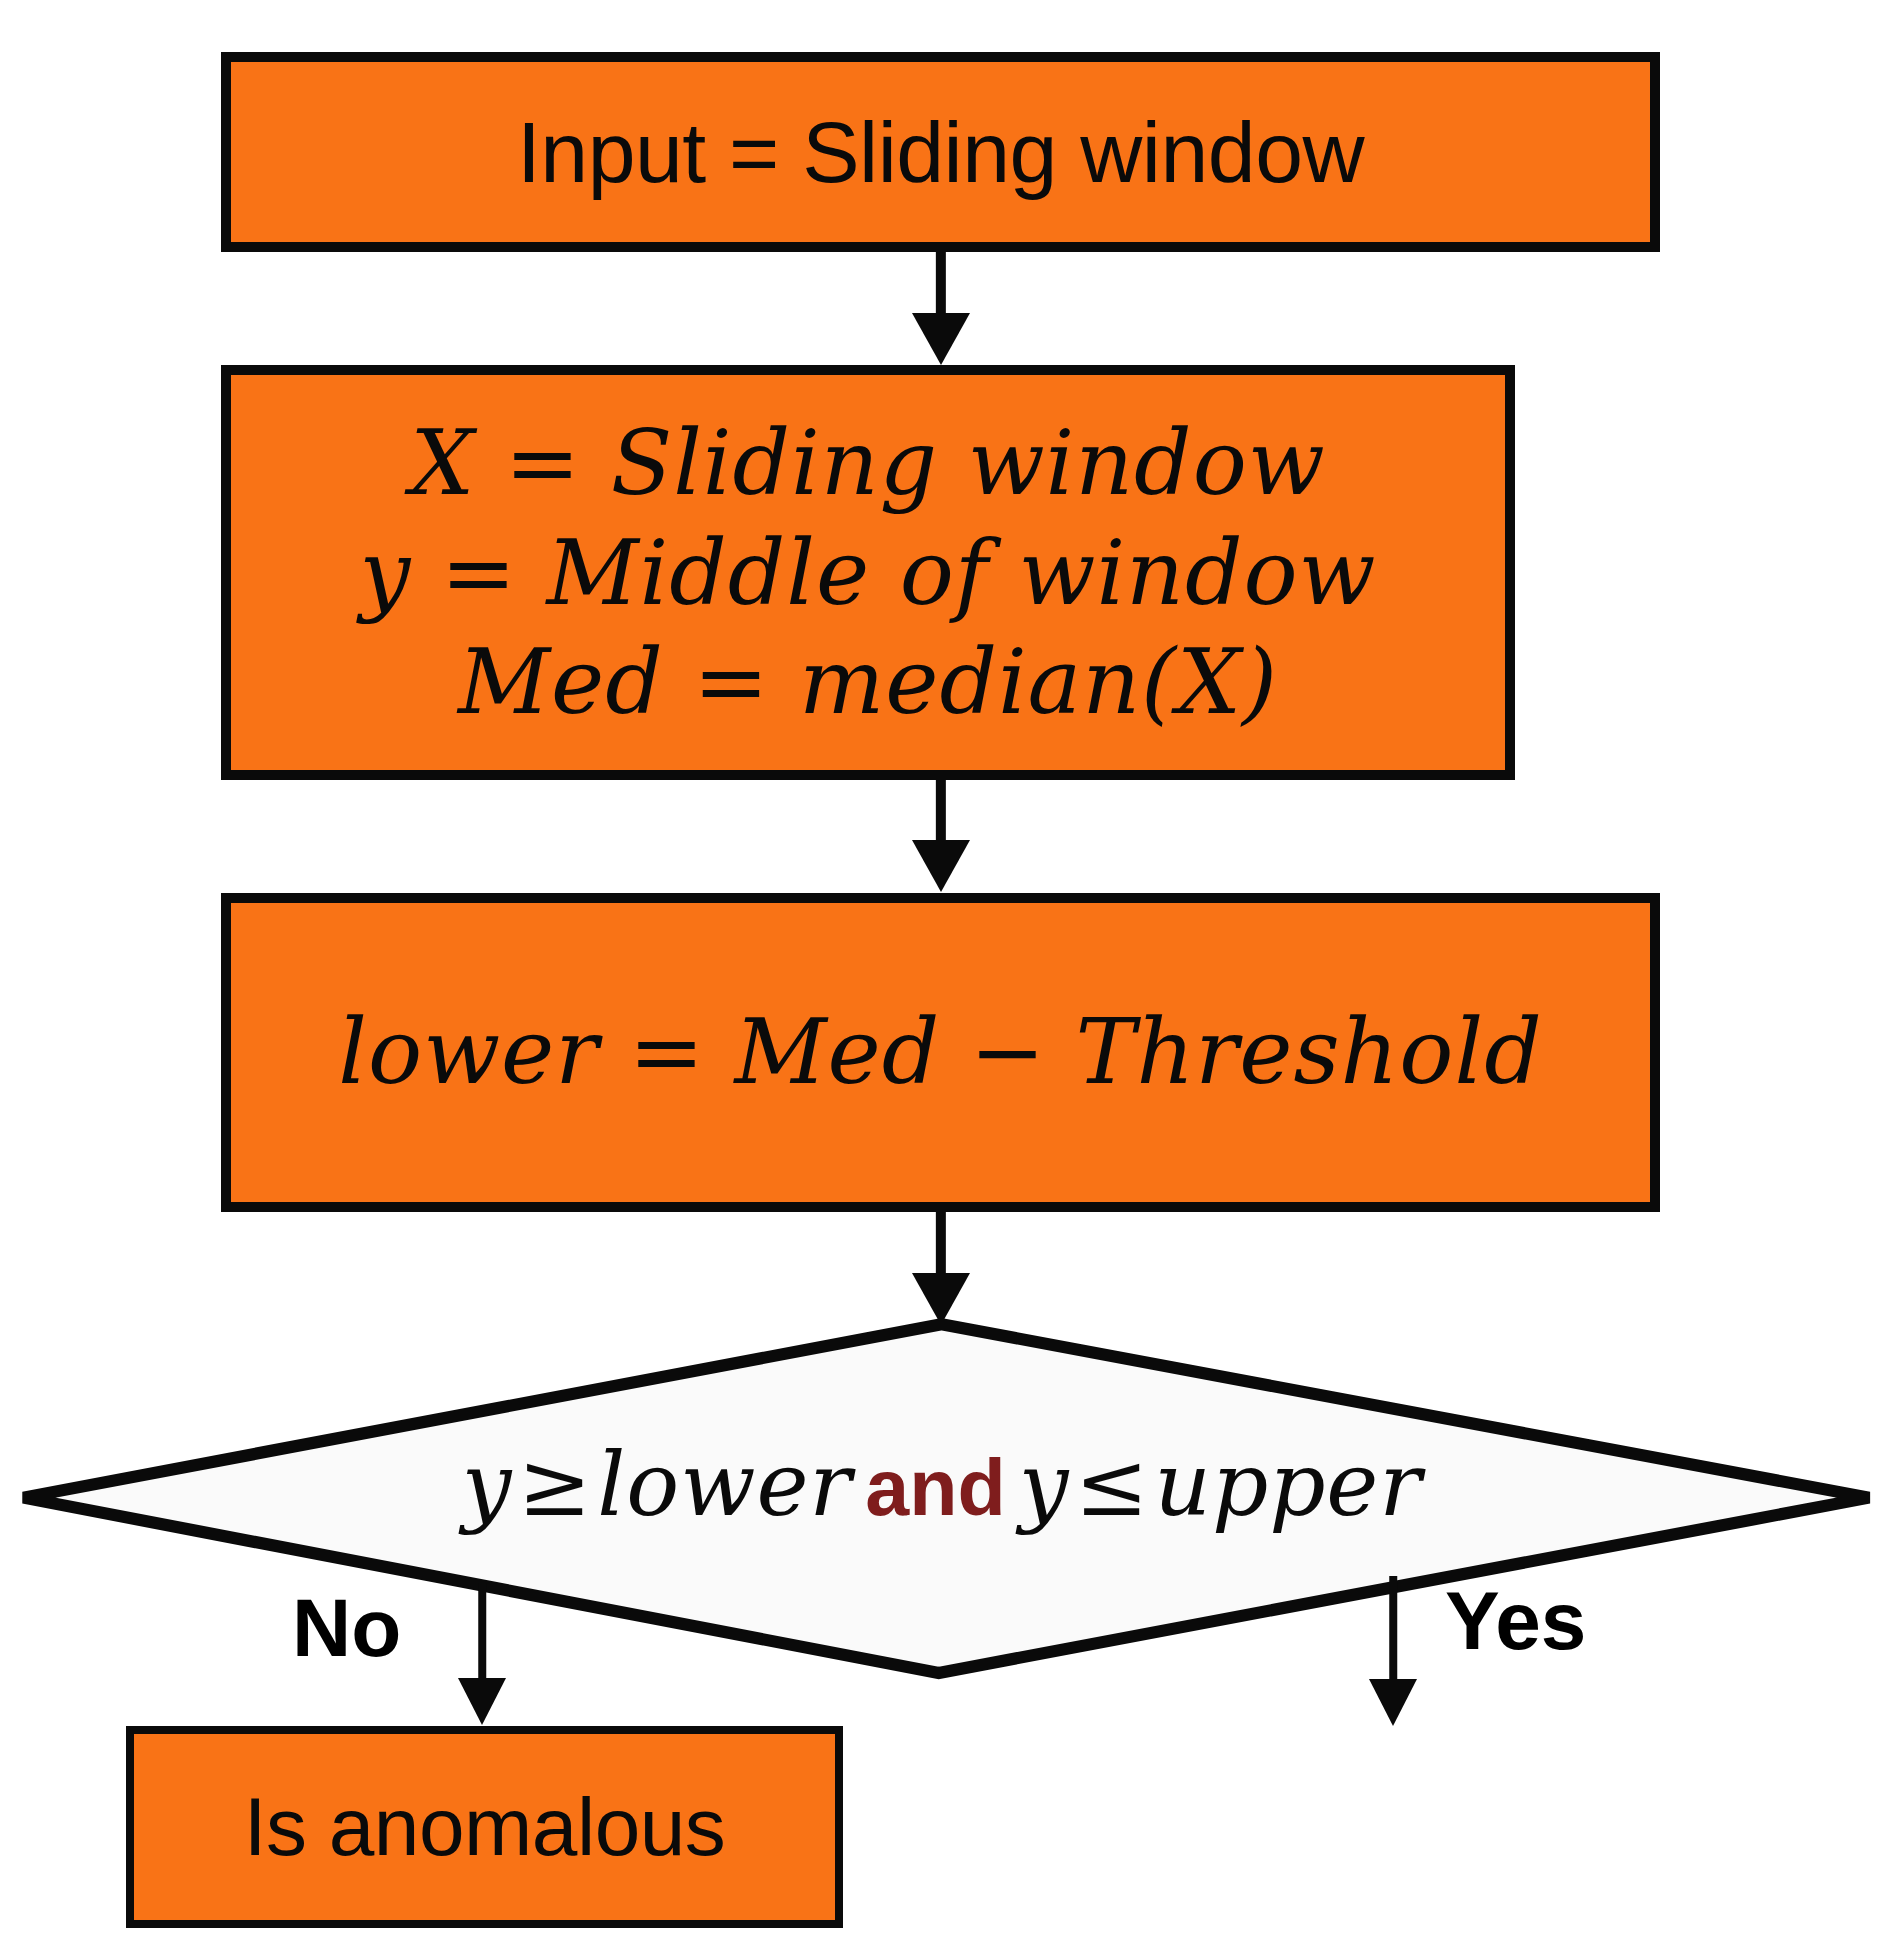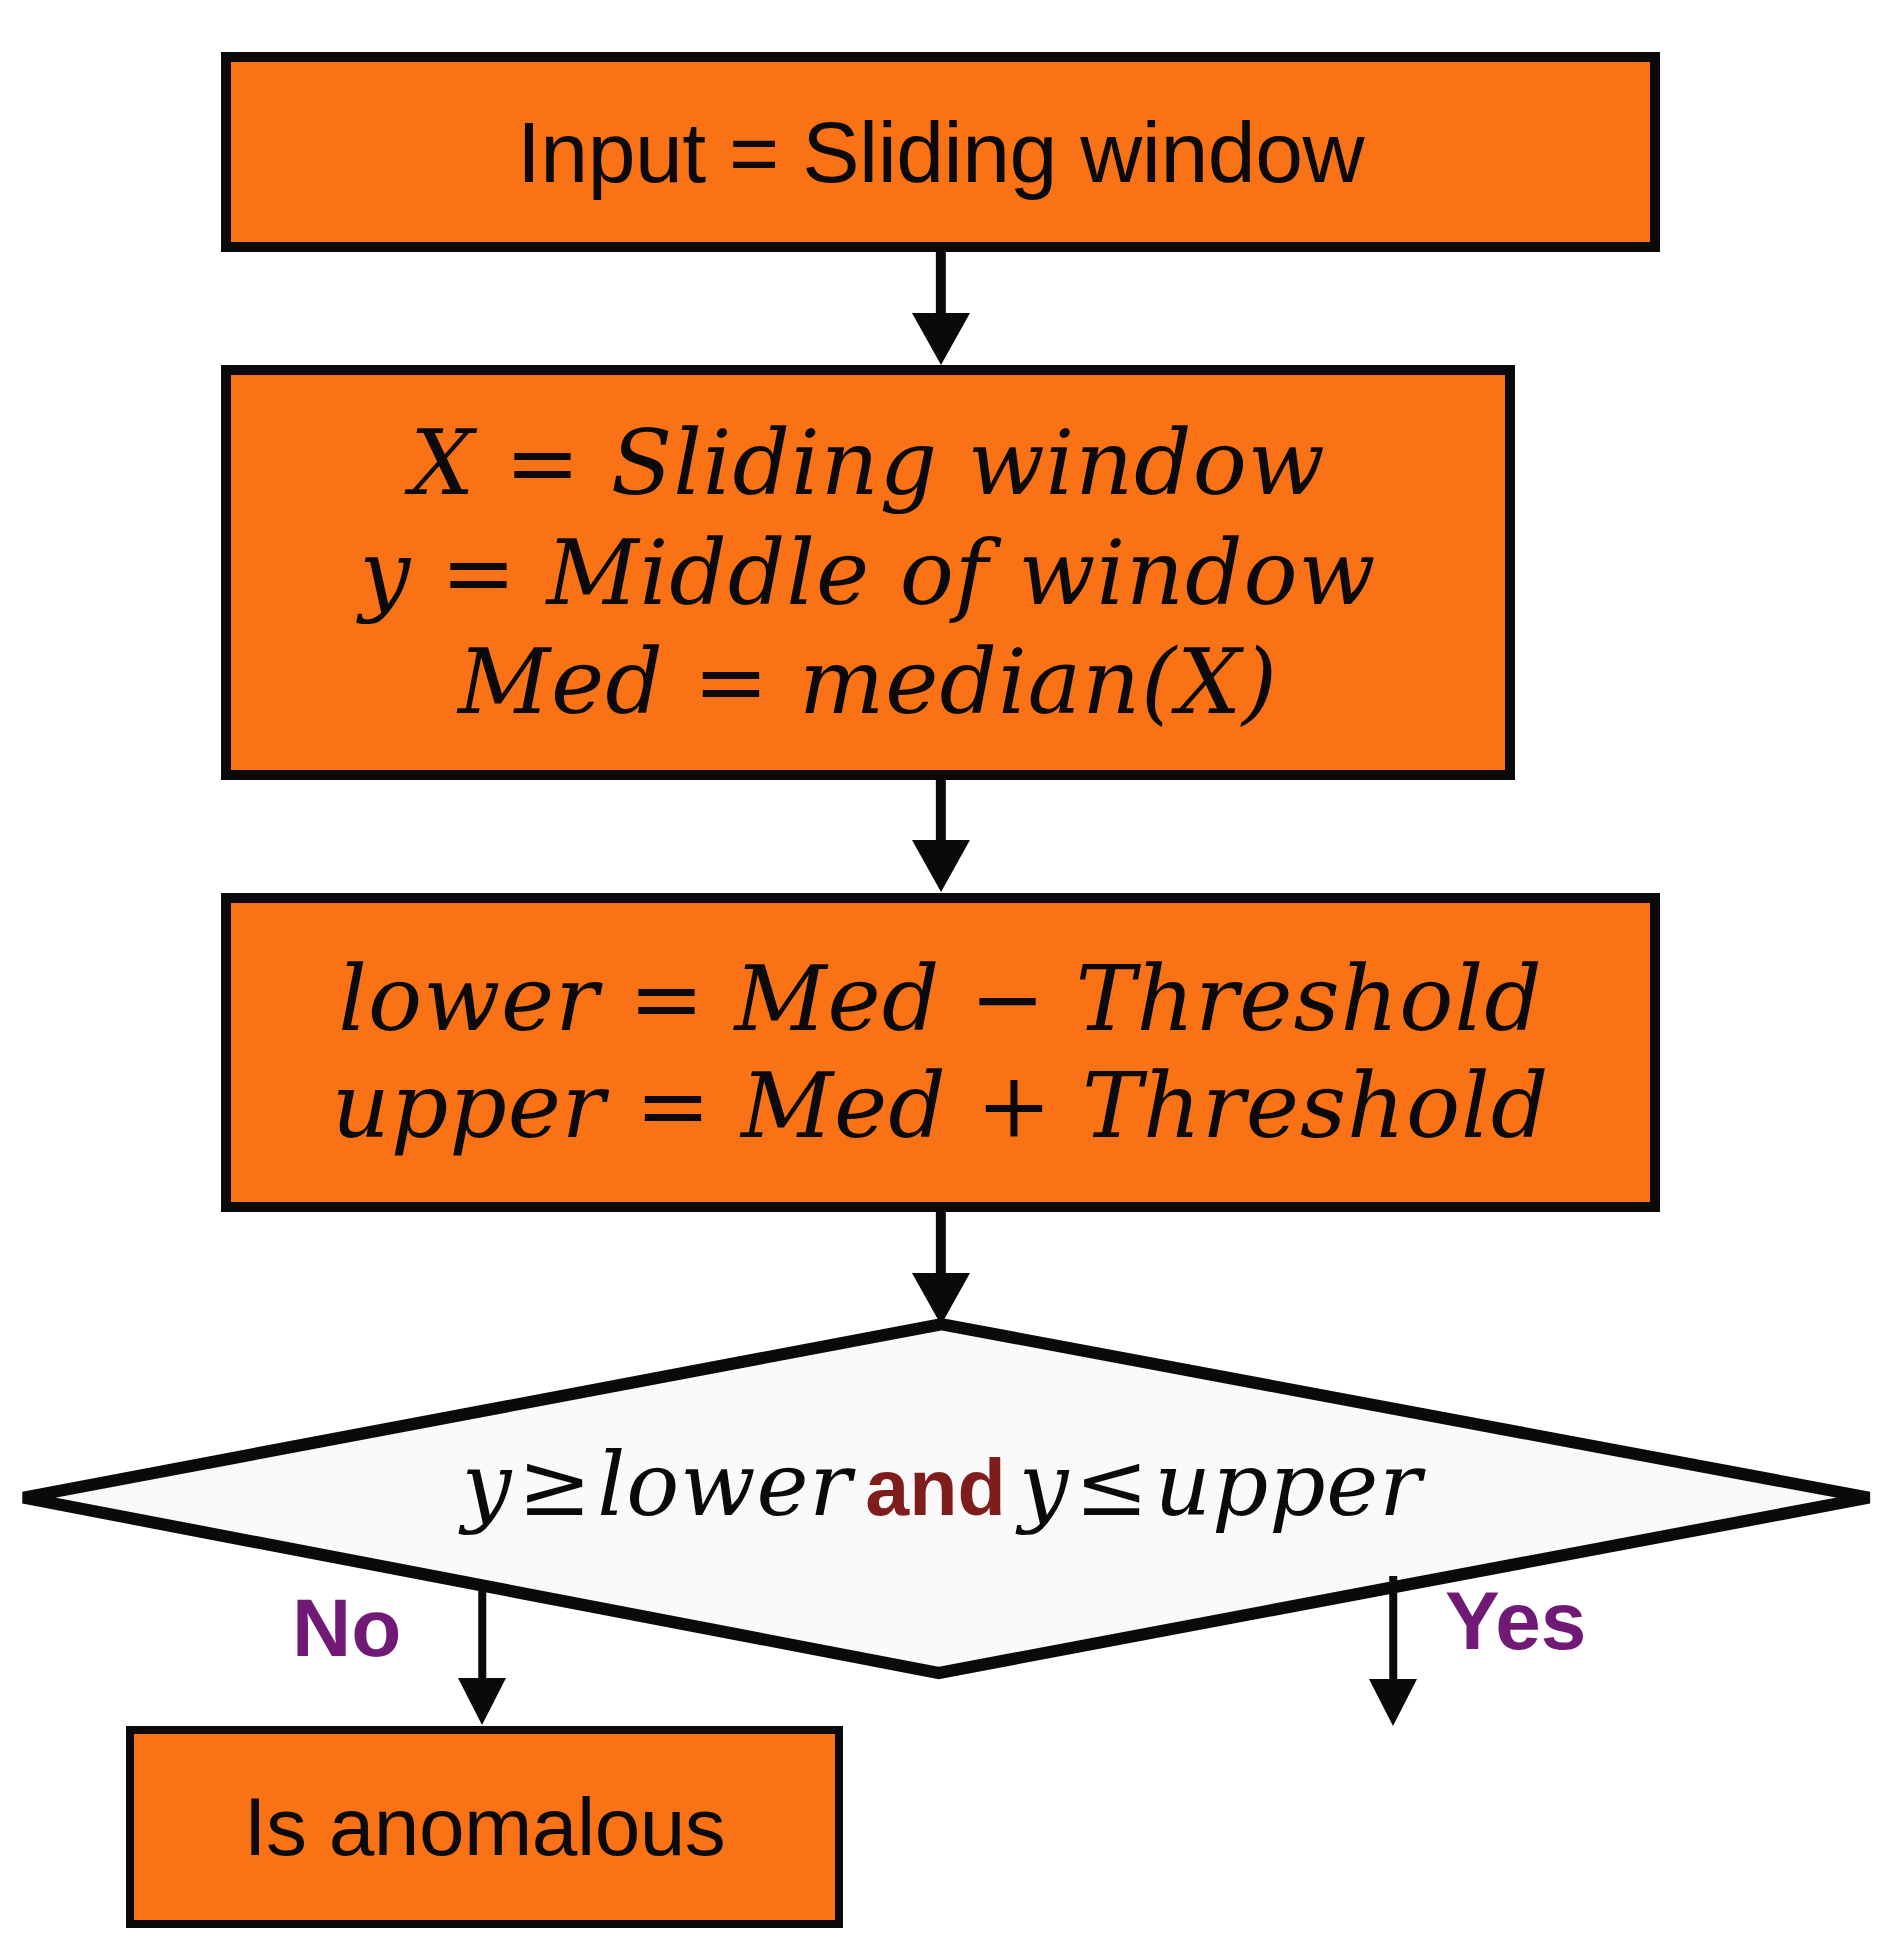--- a/index.html
+++ b/index.html
@@ -145,21 +145,21 @@
     color: #7f1d1d;
     padding: 0 13px;
   }
 
   
   .branch-label {
     position: absolute;
     font-family: "Liberation Sans", sans-serif;
     font-weight: 700;
     font-size: 82px;
-    color: #701a75;
+    color: #000000;
     white-space: nowrap;
     line-height: 1;
   }
 </style>
 </head>
 <body>
 
 <div id="canvas">
 
   <div class="node-box" style="left:221px; top:52px; width:1439px; height:200px;">
@@ -180,21 +180,20 @@
   </div>
 
   <div class="v-arrow" style="left:912px; top:780px; width:58px; height:112px;">
     <div class="shaft" style="height:64px;"></div>
     <div class="head"></div>
   </div>
 
   <div class="node-box" style="left:221px; top:893px; width:1439px; height:319px;">
     <div class="math-stack">
       <div class="math-line">lower = Med − Threshold</div>
-      <div class="math-line">upper = Med + Threshold</div>
     </div>
   </div>
 
   <div class="v-arrow" style="left:912px; top:1211px; width:58px; height:114px;">
     <div class="shaft" style="height:66px;"></div>
     <div class="head"></div>
   </div>
 
   <div id="decision-diamond">
     <svg viewBox="0 0 2011 400" preserveAspectRatio="none">

